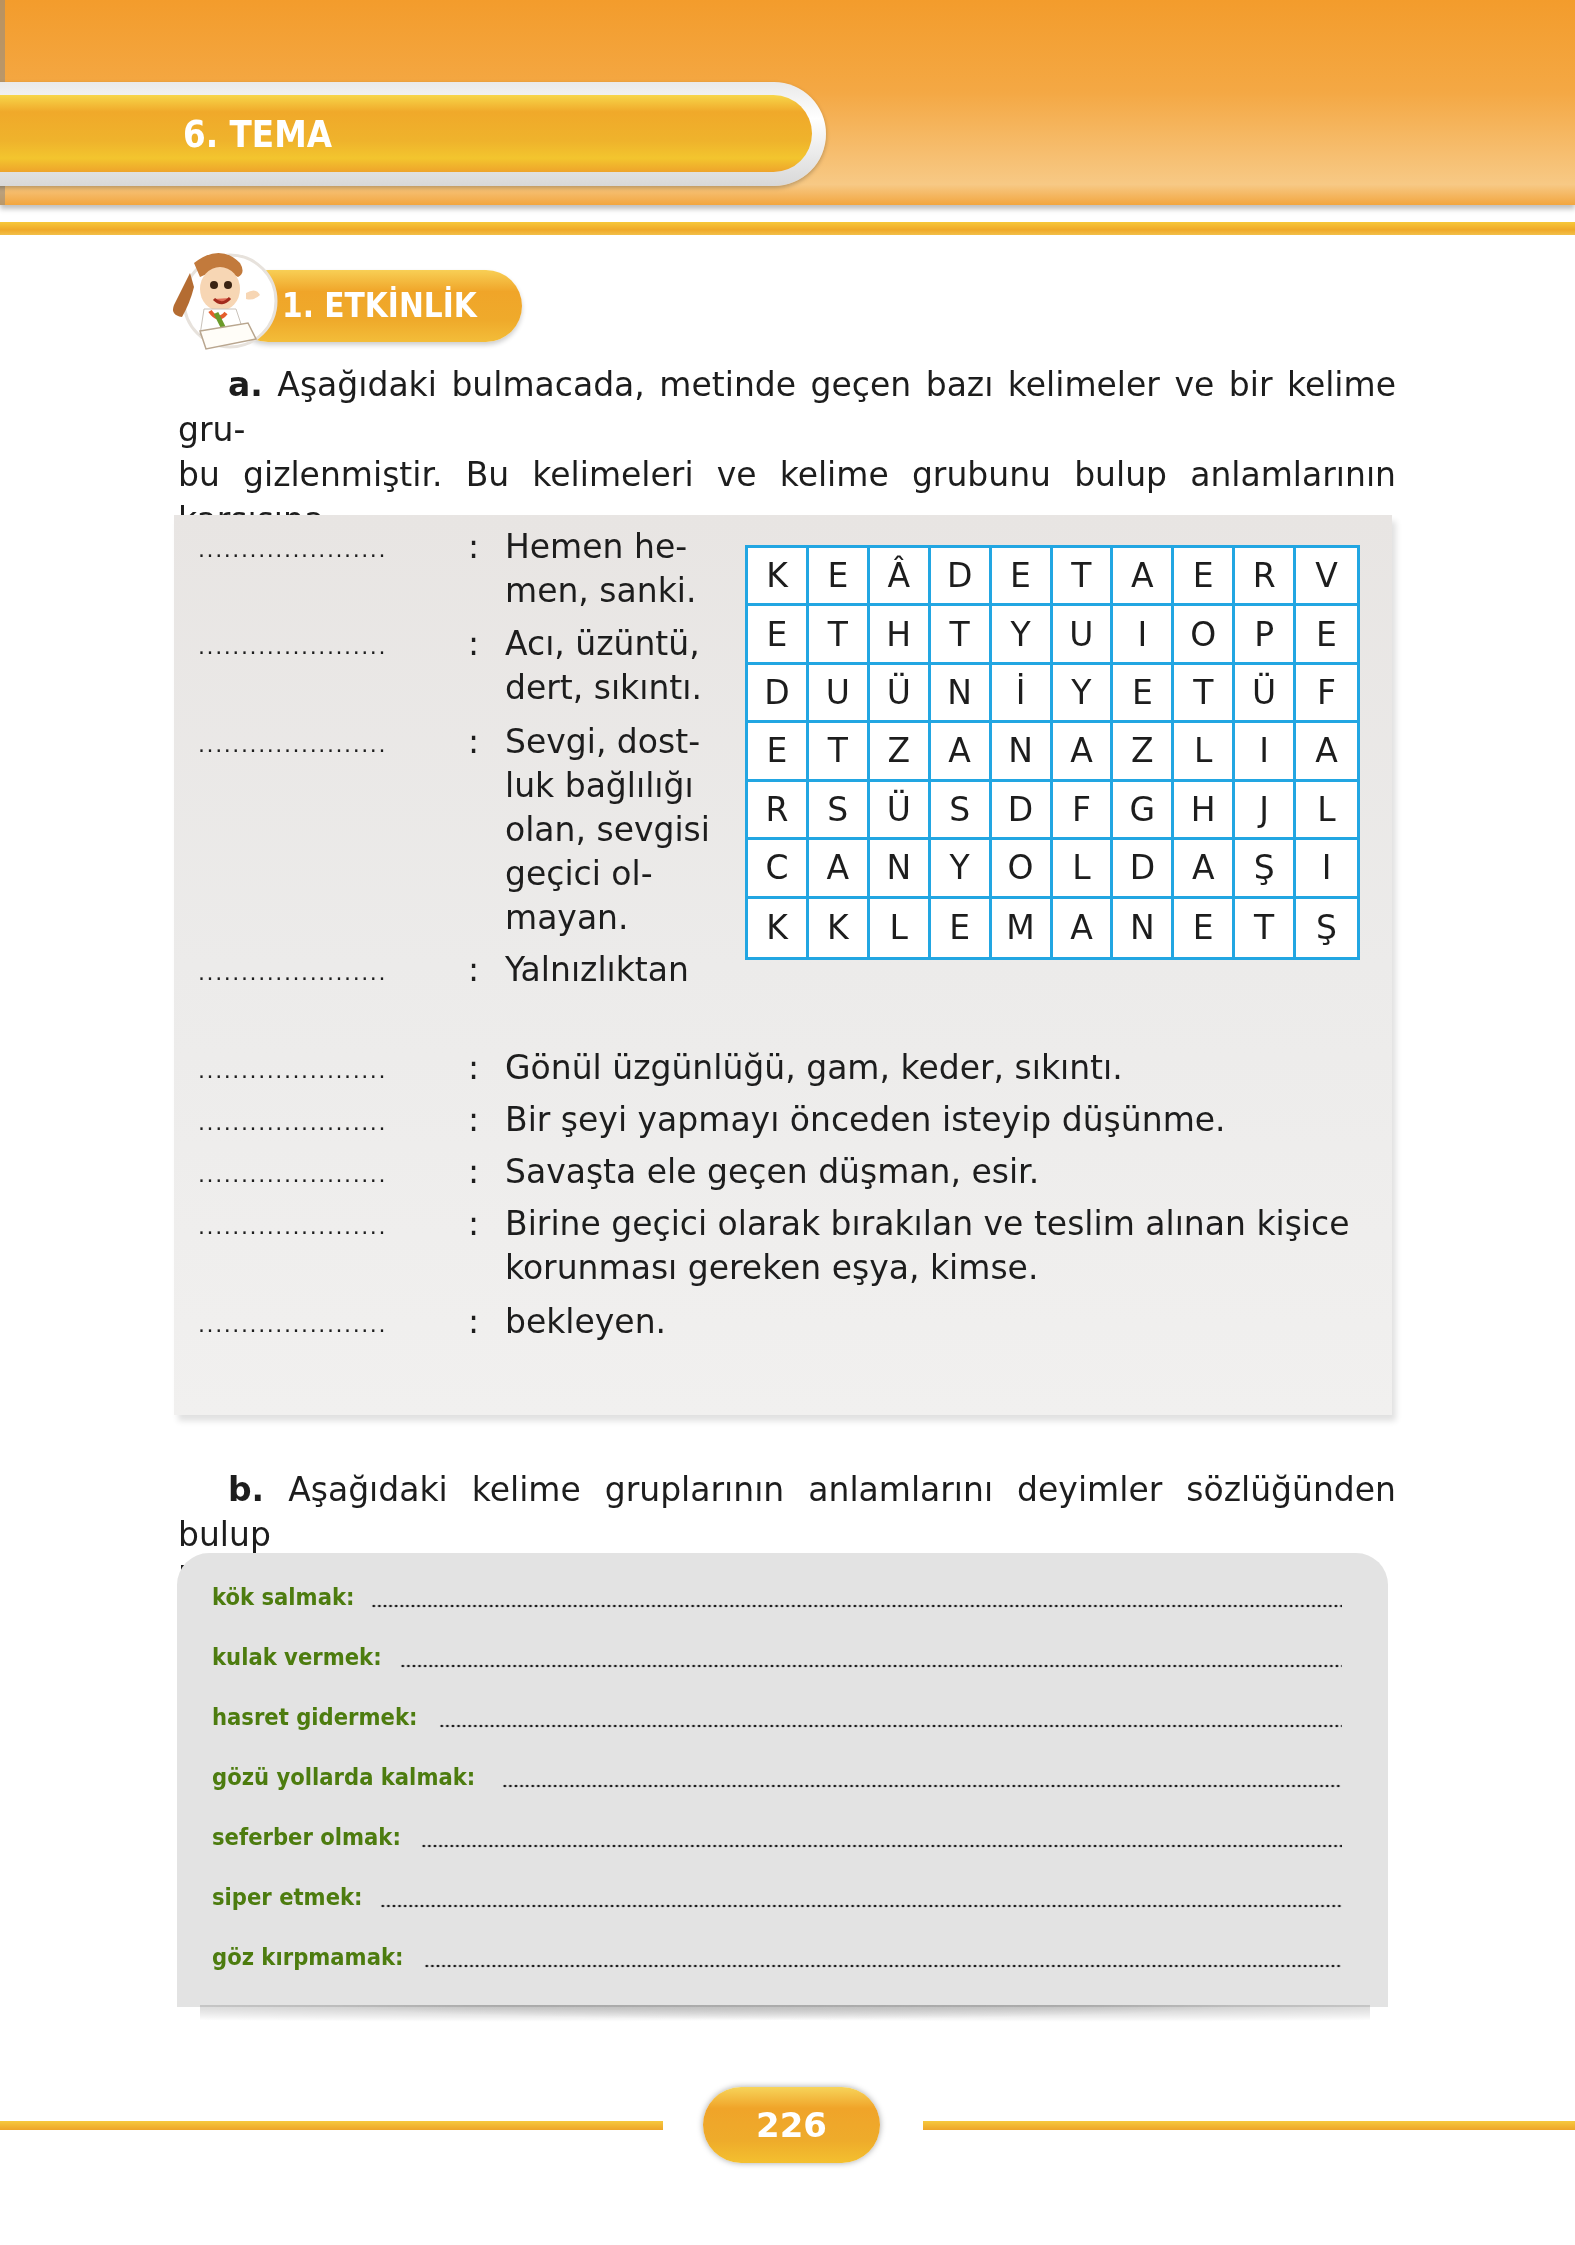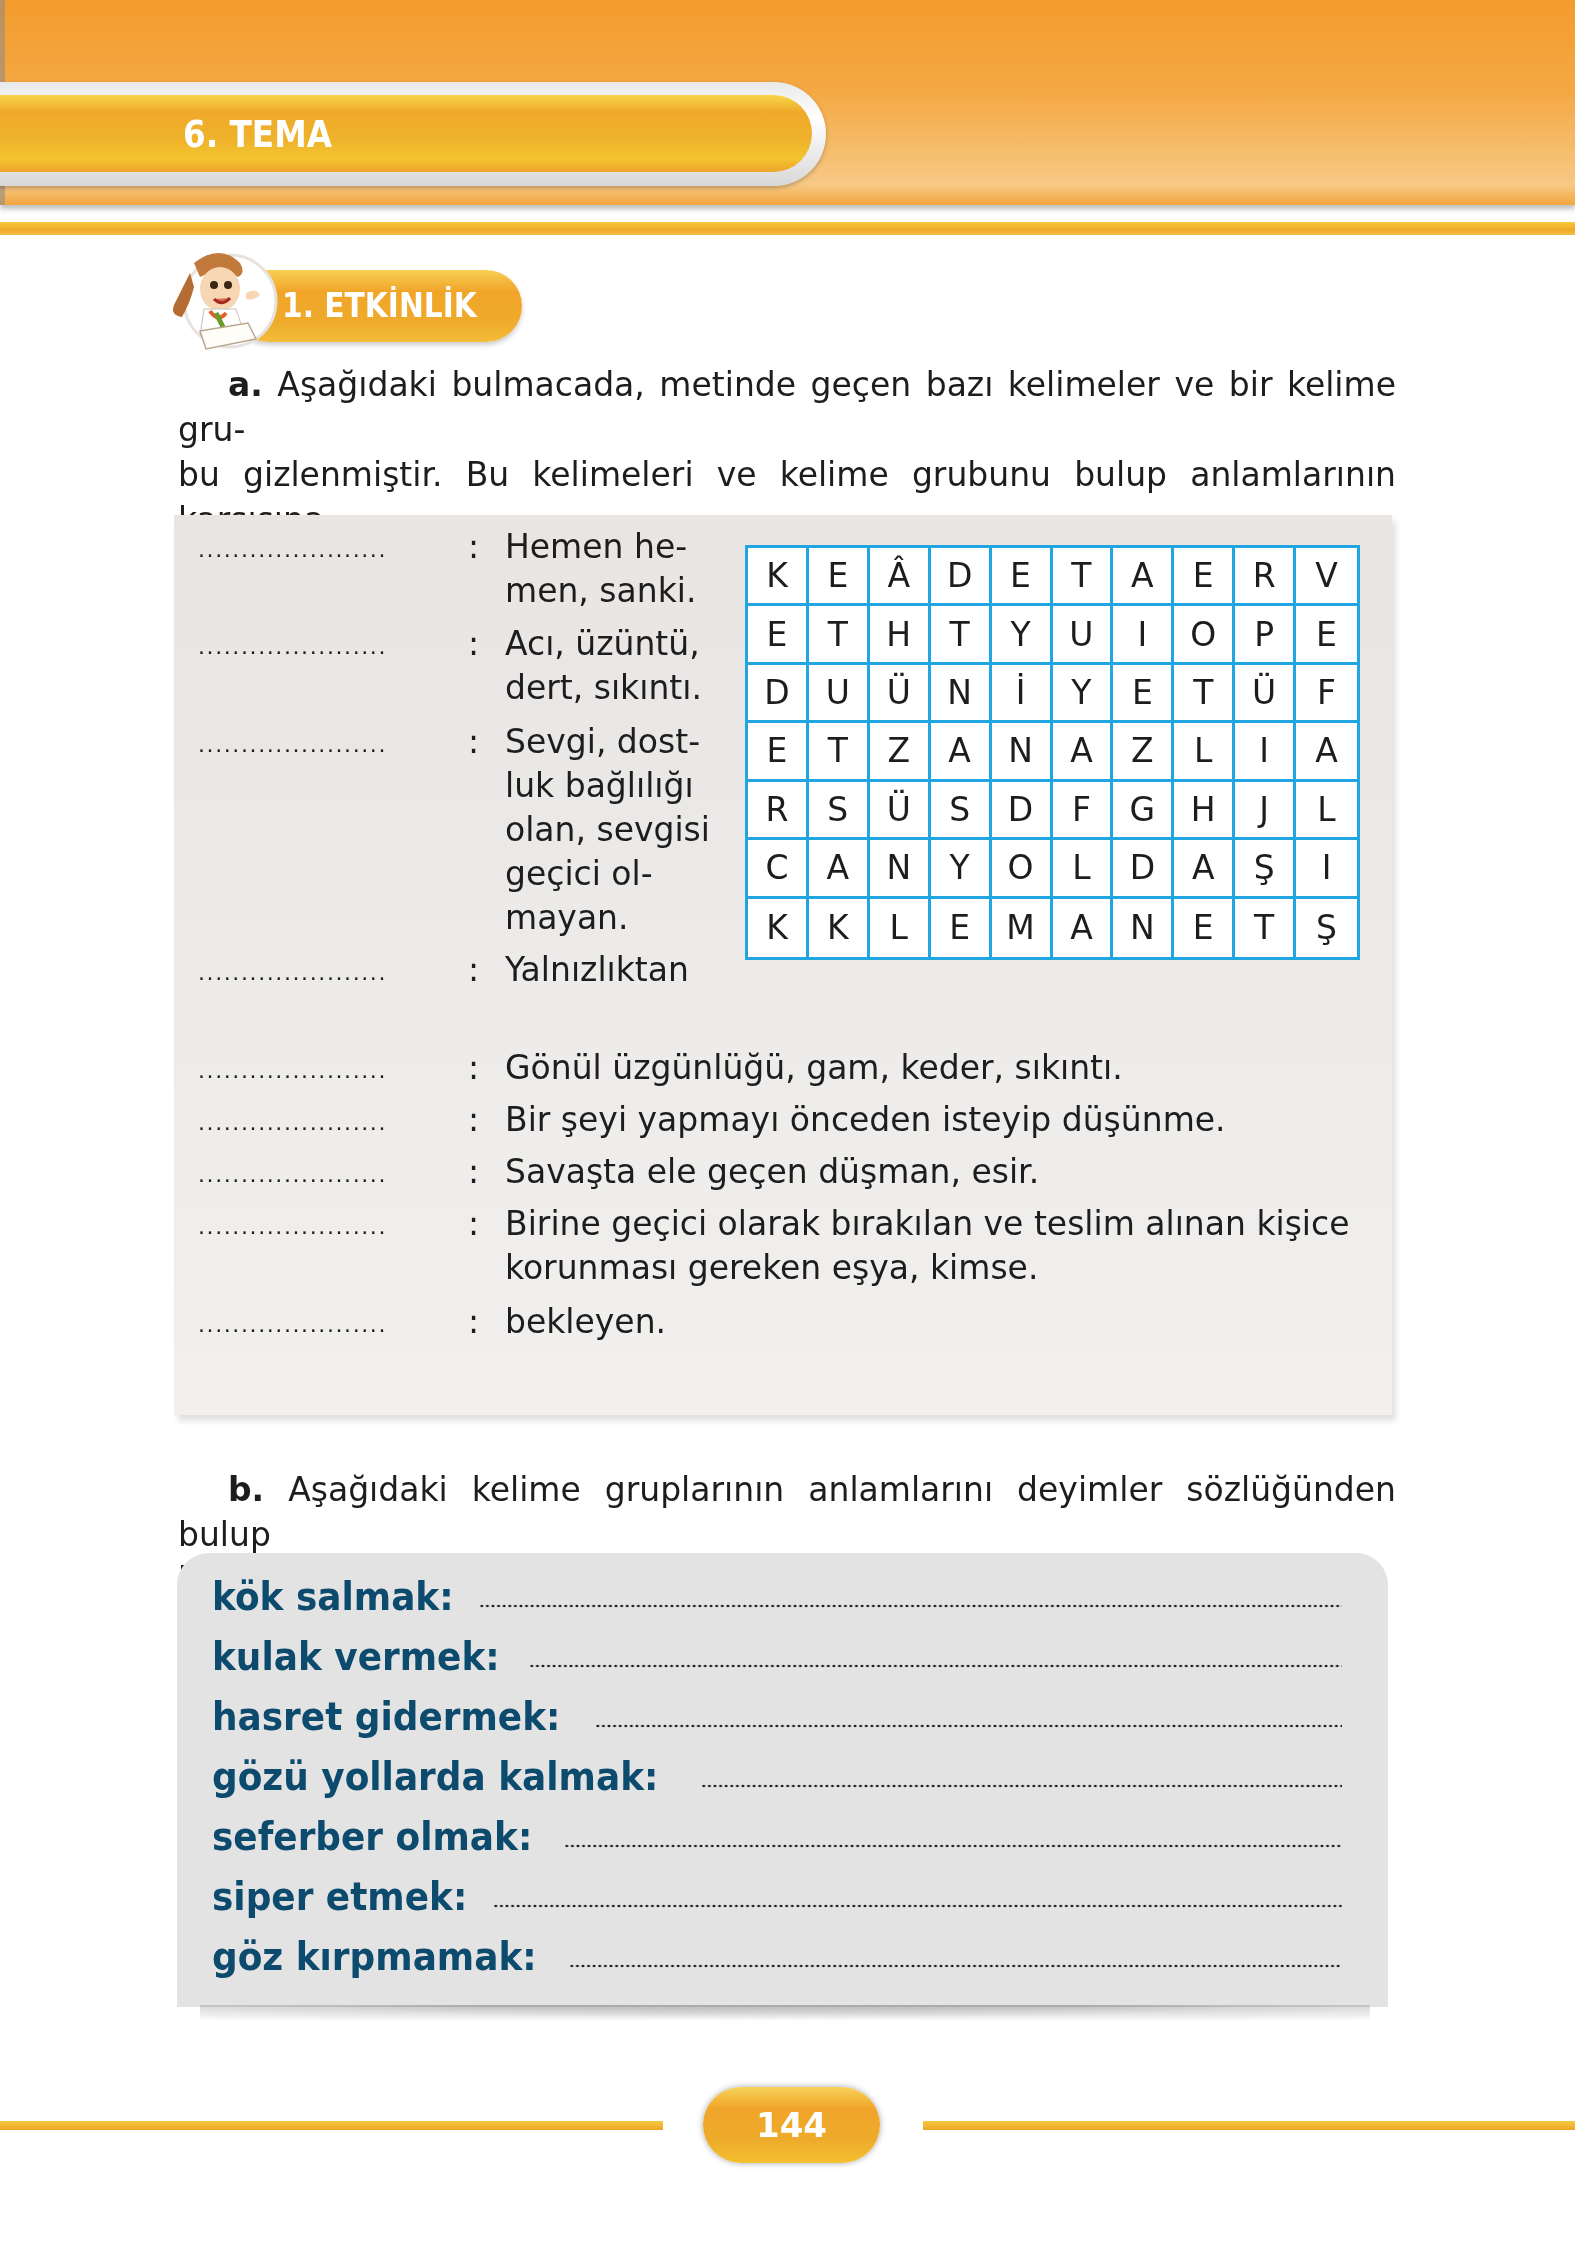--- a/index.html
+++ b/index.html
@@ -93,21 +93,21 @@
     left:177px; top:1553px; width:1211px; height:454px;
     background:#e3e3e3; border-radius:32px 32px 0 0;
   }
   .box-b-shadow {
     left:200px; top:2005px; width:1170px; height:20px;
     background:radial-gradient(ellipse at 25% 0%, rgba(0,0,0,0.22) 0%, rgba(0,0,0,0) 60%),
                radial-gradient(ellipse at 75% 0%, rgba(0,0,0,0.22) 0%, rgba(0,0,0,0) 60%);
   }
   .idiom-row {
     position:absolute; left:212px; width:1130px; height:50px; display:flex; align-items:baseline;
-    font-size:39px; line-height:50px; color:#0c4a6e;
+    font-size:23px; line-height:50px; color:#4d7c0f;
   }
   .idiom-label { font-weight:bold; white-space:nowrap; transform:scaleX(0.92); transform-origin:left; margin-right:-6px; }
   .idiom-dots {
     flex:1; margin-left:10px; height:8px; align-self:flex-end; margin-bottom:12px;
     background-image:radial-gradient(circle,#1a1a1a 1.3px,transparent 1.6px);
     background-size:5.6px 8px; background-repeat:repeat-x;
   }
 
   
   .footer-line {
@@ -334,14 +334,14 @@
   <span class="idiom-dots"></span>
 </div>
 <div class="idiom-row" style="top:1932px;">
   <span class="idiom-label">göz kırpmamak:</span>
   <span class="idiom-dots"></span>
 </div>
 
 <div class="abs footer-line" style="left:0; width:663px;"></div>
 <div class="abs footer-line" style="left:923px; width:652px;"></div>
 <div class="abs page-badge">
-  <span class="page-number">144</span>
+  <span class="page-number">226</span>
 </div>
 
 </body></html>

